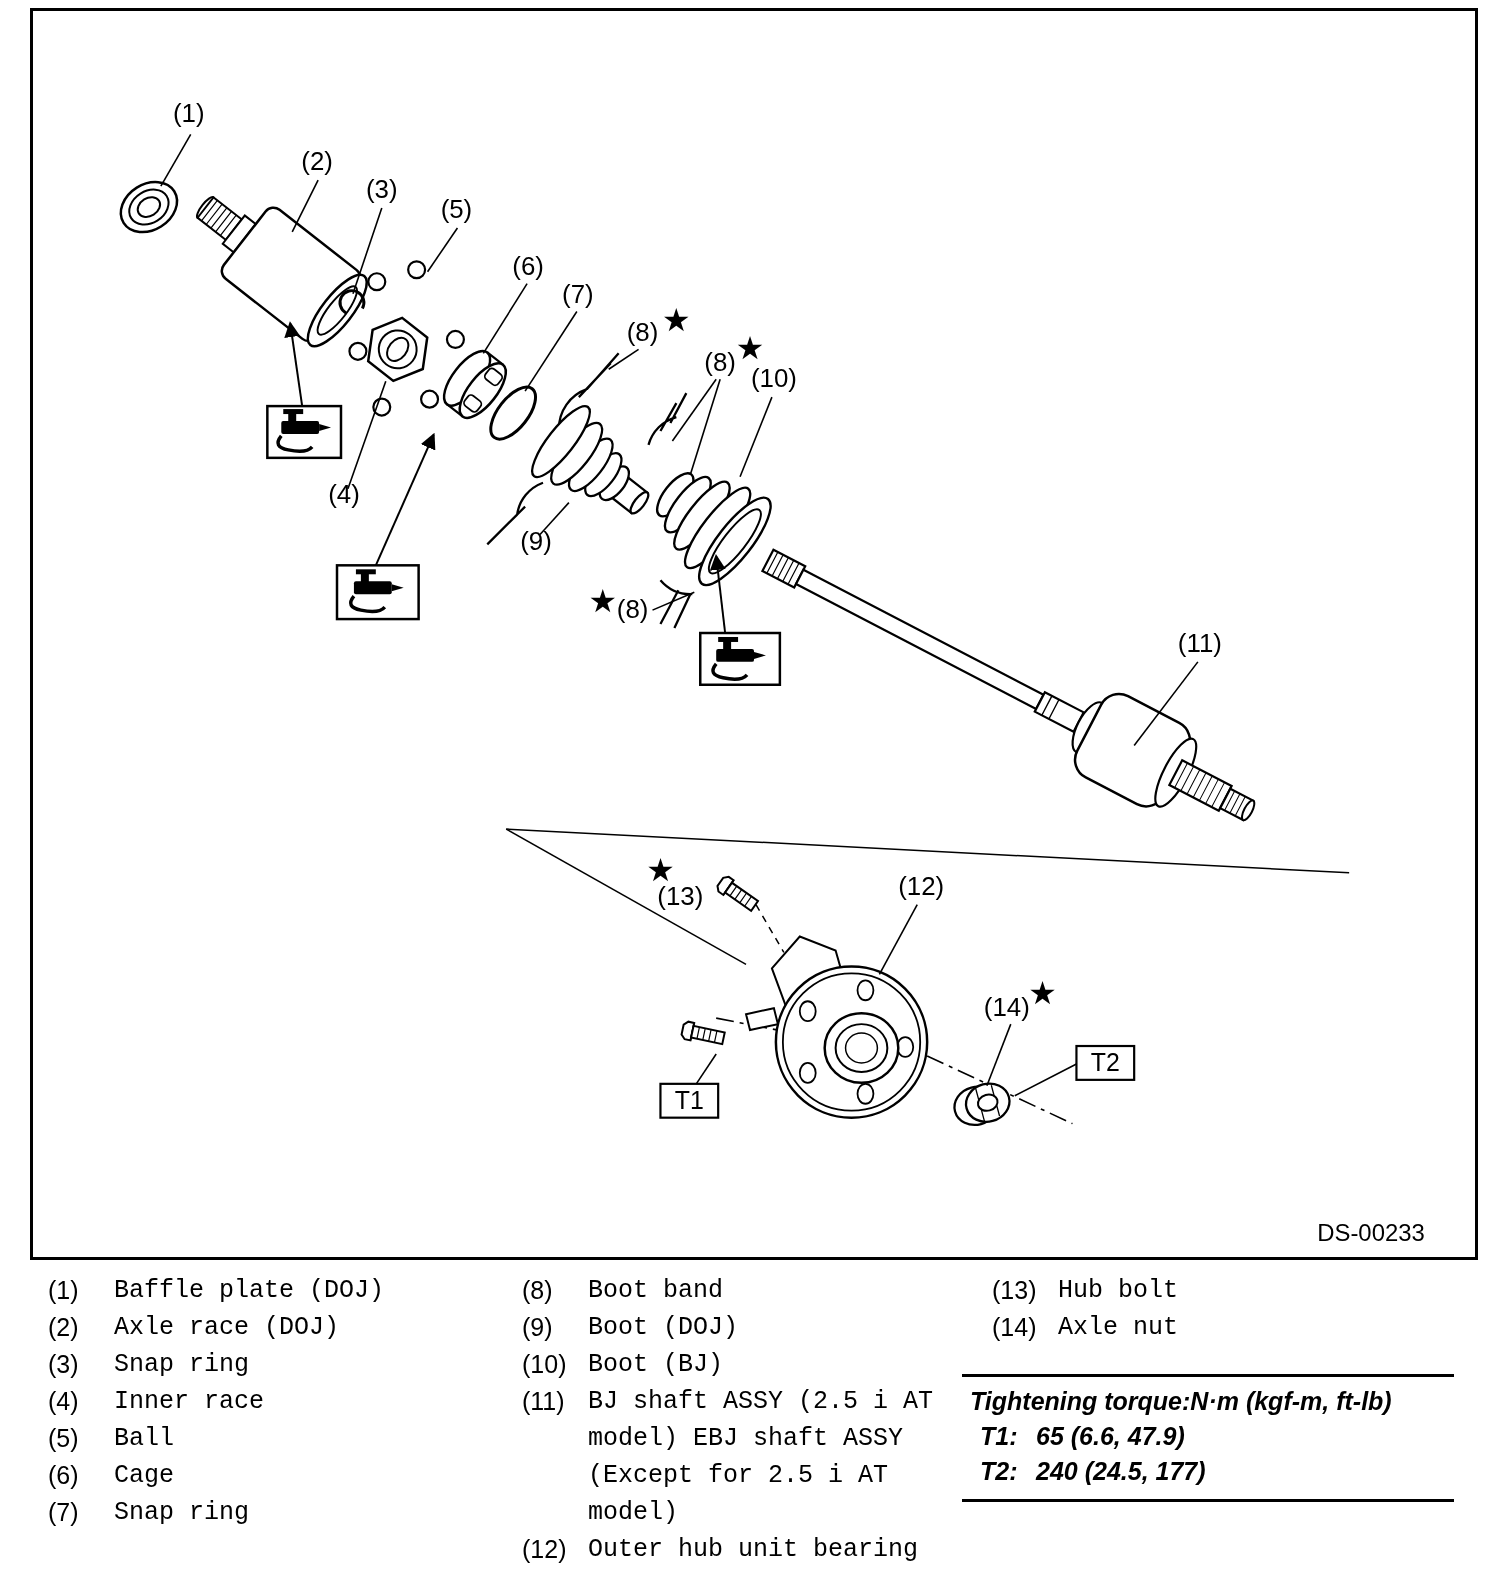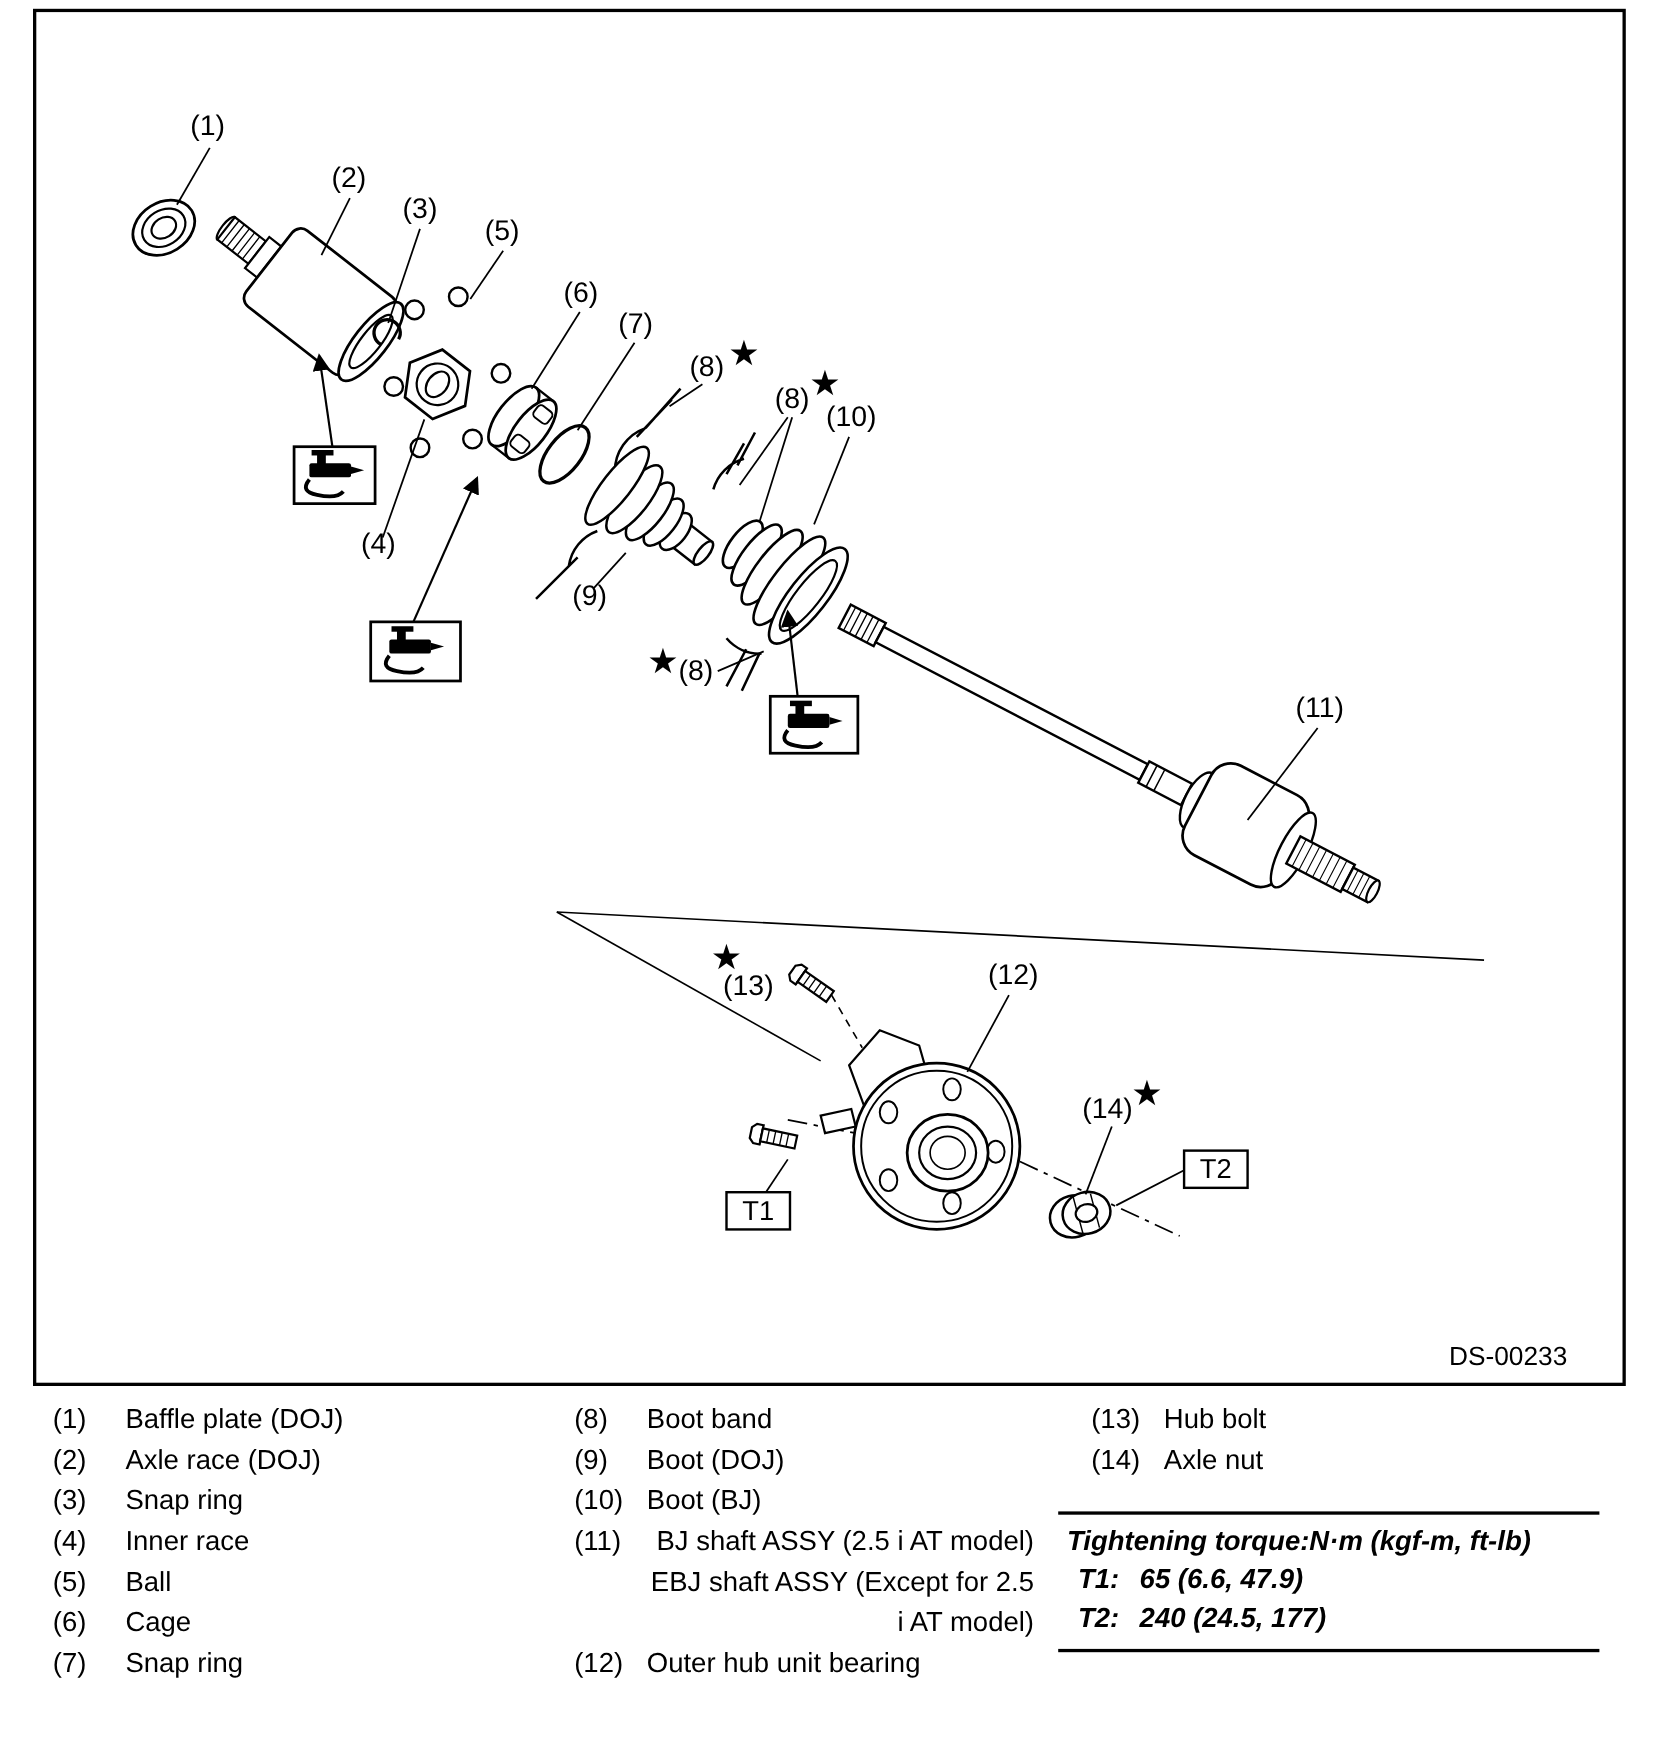--- a/index.html
+++ b/index.html
@@ -9,21 +9,21 @@
   }
   .frame{
     position:absolute;left:30px;top:8px;width:1448px;height:1252px;
     border:3px solid #000;box-sizing:border-box;background:#fff;
   }
   .frame svg{display:block;width:100%;height:100%;}
   svg text{font-family:"Liberation Sans", sans-serif;fill:#000;}
   .legend-col{position:absolute;top:1272px;}
   .leg-row{display:flex;font-size:25px;line-height:37px;}
   .leg-num{flex:none;width:66px;}
-  .leg-label{display:block;}
+  .leg-label{display:block;font-family:Liberation Mono, monospace;}
   .torque{
     position:absolute;left:962px;top:1374px;width:492px;
     border-top:3px solid #000;border-bottom:3px solid #000;
     font-size:25px;font-style:italic;font-weight:bold;
     padding:6px 0 10px 0;box-sizing:border-box;
   }
   .torque-title{line-height:36px;padding-left:8px;}
   .torque-row{display:flex;line-height:35px;}
   .torque-id{flex:none;width:56px;margin-left:18px;}
 </style>
@@ -302,21 +302,21 @@
     <div class="leg-row">
       <span class="leg-num">(9)</span>
       <span class="leg-label">Boot (DOJ)</span>
     </div>
     <div class="leg-row">
       <span class="leg-num">(10)</span>
       <span class="leg-label">Boot (BJ)</span>
     </div>
     <div class="leg-row">
       <span class="leg-num">(11)</span>
-      <span class="leg-label" style="width:352px;text-align:right;">BJ shaft ASSY (2.5 i AT model) EBJ shaft ASSY (Except for 2.5 i AT model)</span>
+      <span class="leg-label" style="width:352px;">BJ shaft ASSY (2.5 i AT model) EBJ shaft ASSY (Except for 2.5 i AT model)</span>
     </div>
     <div class="leg-row">
       <span class="leg-num">(12)</span>
       <span class="leg-label">Outer hub unit bearing</span>
     </div>
   </div>
 
   <div class="legend-col" style="left:992px;width:400px;">
     <div class="leg-row">
       <span class="leg-num">(13)</span>

